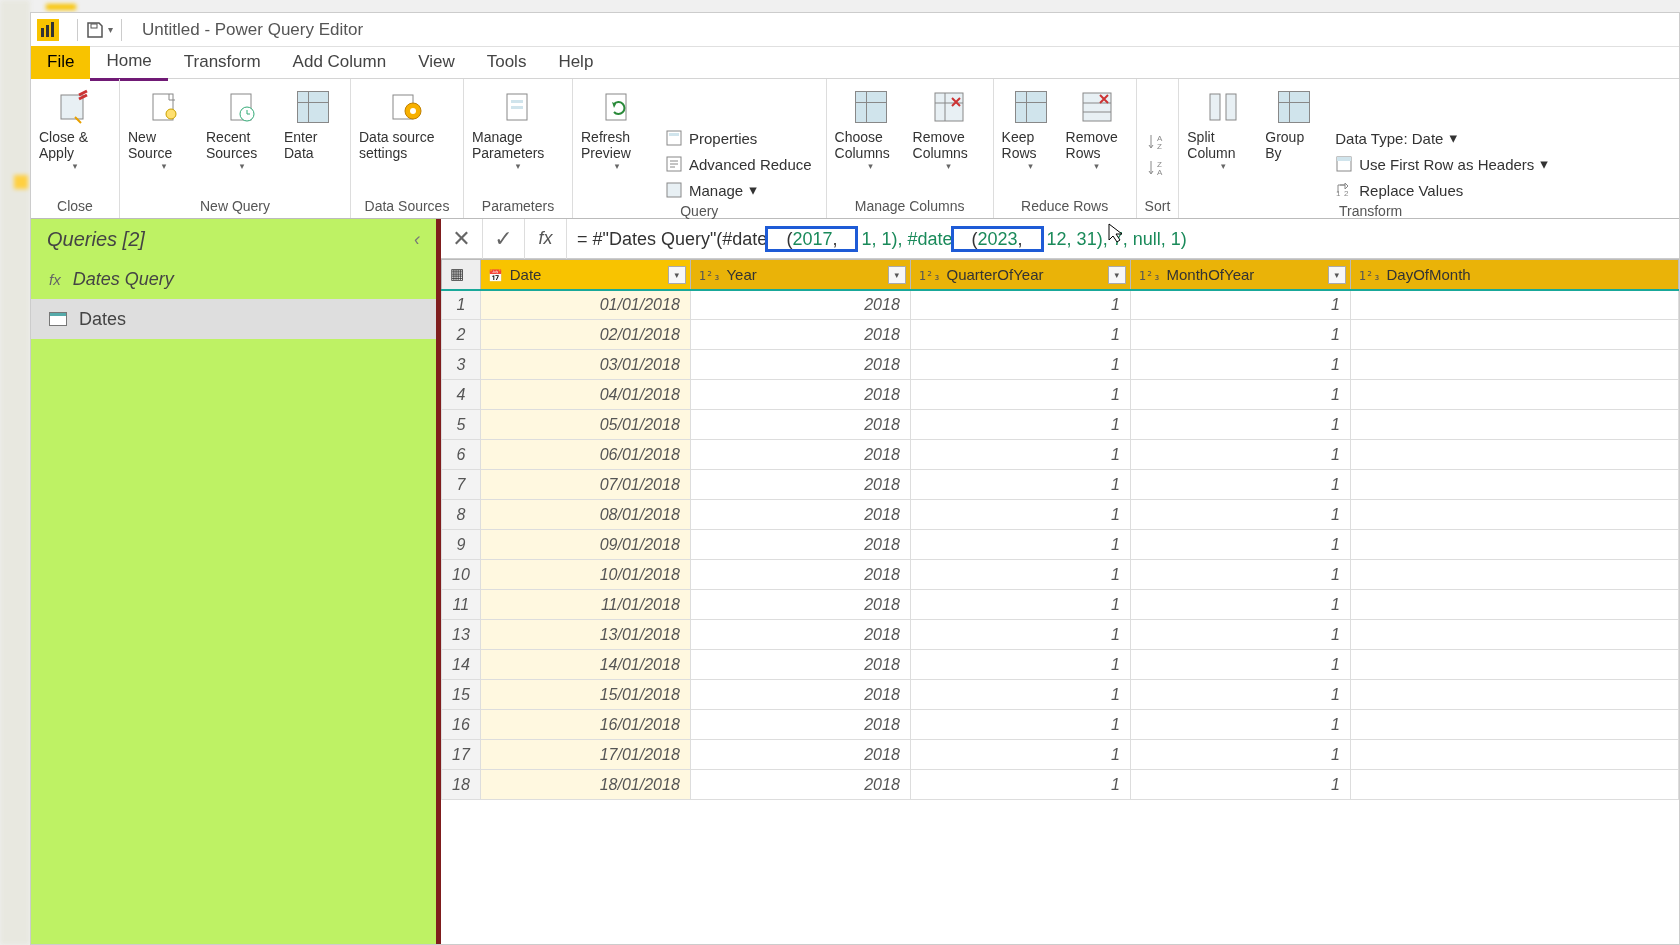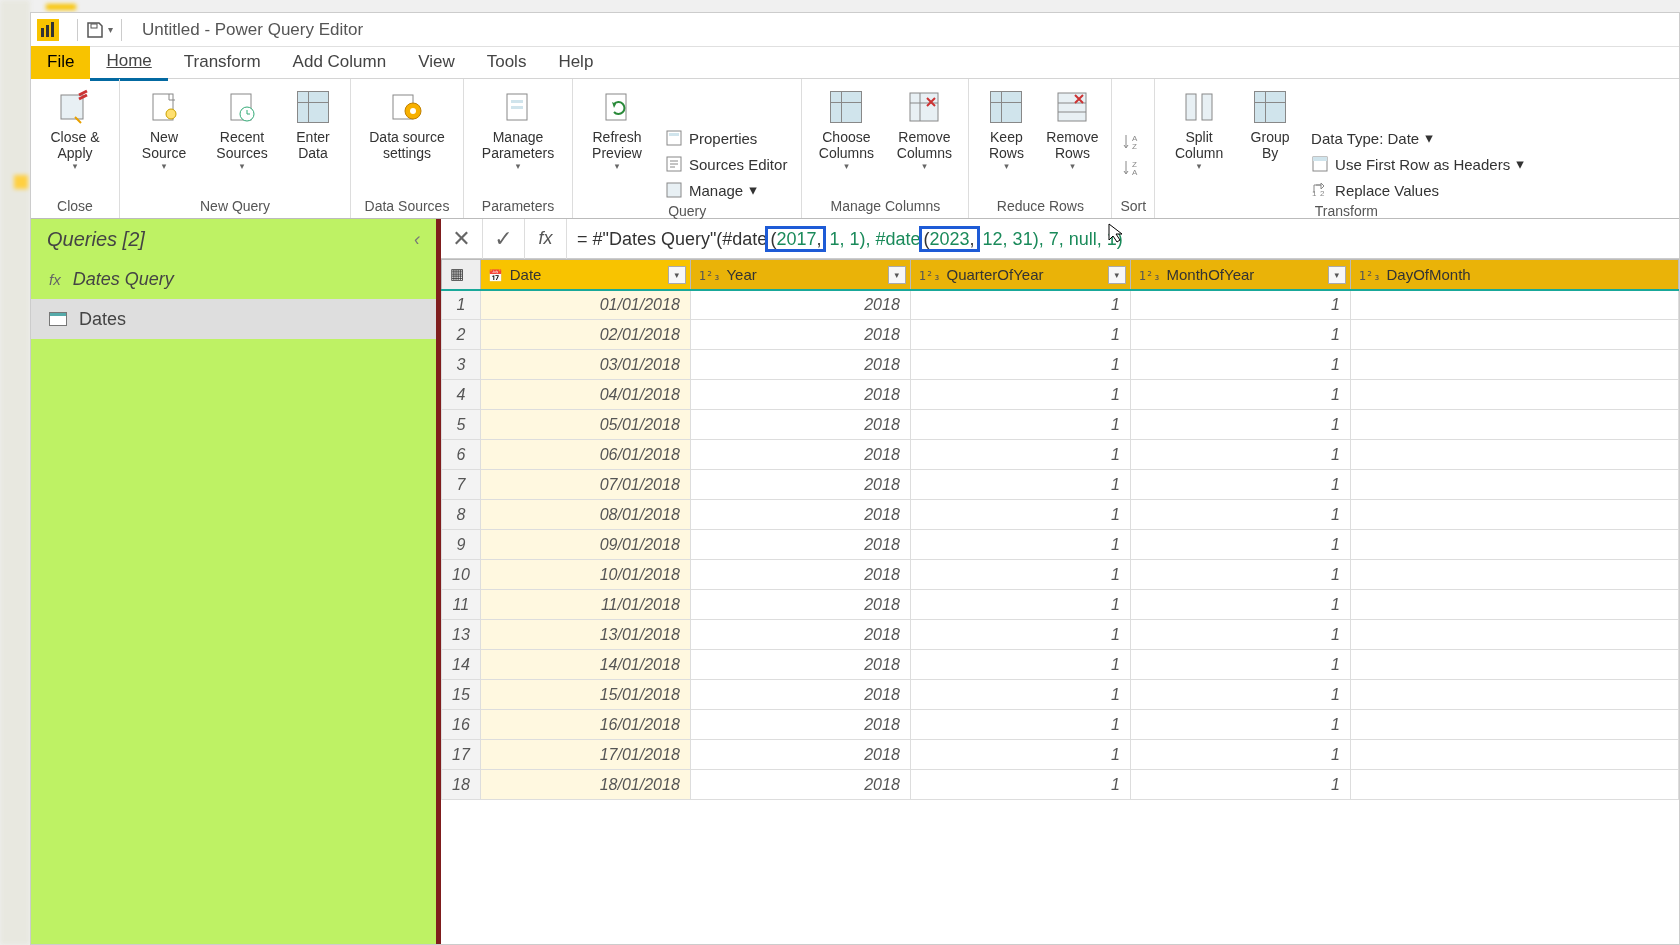--- a/index.html
+++ b/index.html
@@ -17,30 +17,30 @@
 .titlebar .logo { width:22px; height:22px; background:#f8c300; margin-right:10px; display:flex; align-items:center; justify-content:center; font-size:11px; color:#333; }
 .titlebar .sep { width:1px; height:22px; background:#ccc; margin:0 8px; }
 .titlebar .save { width:18px; height:18px; color:#444; }
 .titlebar .drop { font-size:10px; color:#666; margin-left:4px; }
 .titlebar .title { margin-left:12px; font-size:17px; color:#555; }
 
 
 .menu { height:32px; display:flex; align-items:center; background:#fff; border-bottom:1px solid #d4d4d4; }
 .menu .tab { padding:6px 16px 7px 16px; font-size:17px; color:#444; cursor:pointer; }
 .menu .tab.file { background:#f8c300; color:#000; }
-.menu .tab.active { border-bottom:3px solid #0369a1;text-decoration:underline; }
+.menu .tab.active { border-bottom:3px solid #701a75; }
 
 
 .ribbon { height:140px; background:#fff; border-bottom:1px solid #bbb; display:flex; }
 .group { display:flex; flex-direction:column; border-right:1px solid #ddd; padding:4px 8px 0 8px; }
 .group-buttons { display:flex; flex:1; align-items:flex-start; gap:6px; }
 .group-label { font-size:14px; color:#555; text-align:center; padding:2px 0 4px 0; }
 .bigbtn { display:flex; flex-direction:column; align-items:center; width:72px; padding-top:4px; cursor:pointer; }
 .bigbtn .ico { width:40px; height:40px; display:flex; align-items:center; justify-content:center; margin-bottom:2px; }
-.bigbtn .lbl { font-size:14px; color:#333; text-align:center; line-height:1.15; }
+.bigbtn .lbl { font-size:14px; color:#333; text-align:left; line-height:1.15; }
 .bigbtn .drop { font-size:9px; color:#666; }
 .smallcol { display:flex; flex-direction:column; gap:4px; padding-top:4px;margin-top:40px; }
 .smallbtn { display:flex; align-items:center; gap:6px; font-size:15px; color:#333; padding:2px 6px; cursor:pointer; white-space:nowrap; }
 .smallbtn .si { width:18px; height:18px; display:inline-flex; align-items:center; justify-content:center; }
 
 
 .ic-table { width:32px; height:32px; background:linear-gradient(#d0e4ec,#d0e4ec); border:1px solid #888; position:relative; }
 .ic-table:before,.ic-table:after{content:"";position:absolute;background:#888;}
 .ic-table:before{left:0;right:0;top:10px;height:1px;}
 .ic-table:after{top:0;bottom:0;left:10px;width:1px;}
@@ -55,21 +55,21 @@
 .qitem .fx { font-style:italic; color:#666; font-size:15px; }
 .qitem .tbl { width:18px; height:14px; border:1px solid #777; background:linear-gradient(to bottom,#5aa 3px,#fff 3px); }
 
 
 .content { flex:1; display:flex; flex-direction:column; }
 .fbar { height:40px; display:flex; align-items:center; border-bottom:1px solid #ccc; background:#fff; }
 .fbar .btn { width:42px; height:40px; display:flex; align-items:center; justify-content:center; font-size:22px; color:#666; border-right:1px solid #ddd; cursor:pointer; }
 .fbar .fx { font-size:18px; font-style:italic; color:#555; width:42px; text-align:center; }
 .fbar .formula { flex:1; padding:0 10px; font-family:Consolas,monospace; font-size:18px; color:#333; position:relative; }
 .fbar .formula .num { color:#1a8a5a; }
-.fbar .hl { border:3px solid #1e5bd6; padding:0 2px; margin:0 -2px; }
+.fbar .hl { border:3px solid #1e5bd6; padding:0 18px; margin:0 -2px; }
 
 
 .cursor-arrow { position:absolute; width:22px; height:22px; pointer-events:none; }
 
 
 .grid { flex:1; overflow:auto; }
 .grid table { border-collapse:collapse; width:100%; }
 .grid th { background:#eab308; border:1px solid #bbb; height:30px; font-size:15px; color:#333; text-align:left; padding:0 8px; position:relative; font-weight:normal; }
 .grid th.sel { background:#f8c300; }
 .grid th .typ { font-size:12px; color:#555; margin-right:6px; font-family:Consolas,monospace; }
@@ -239,21 +239,21 @@
               </span>
               <span>Properties</span>
             </div>
           <div class="smallbtn">
               <span class="si">
                 <svg width="16" height="16">
                   <rect x="1" y="1" width="14" height="14" fill="#fff" stroke="#888"></rect>
                   <path d="M4 5h8M4 8h8M4 11h5" stroke="#888"></path>
                 </svg>
               </span>
-              <span>Sources Editor</span>
+              <span>Advanced Reduce</span>
             </div>
           <div class="smallbtn">
               <span class="si">
                 <svg width="16" height="16">
                   <rect x="1" y="1" width="14" height="14" fill="#e8f0f4" stroke="#888"></rect>
                 </svg>
               </span>
               <span>Manage</span> 
               <span class="drop">▾</span>
             </div>

